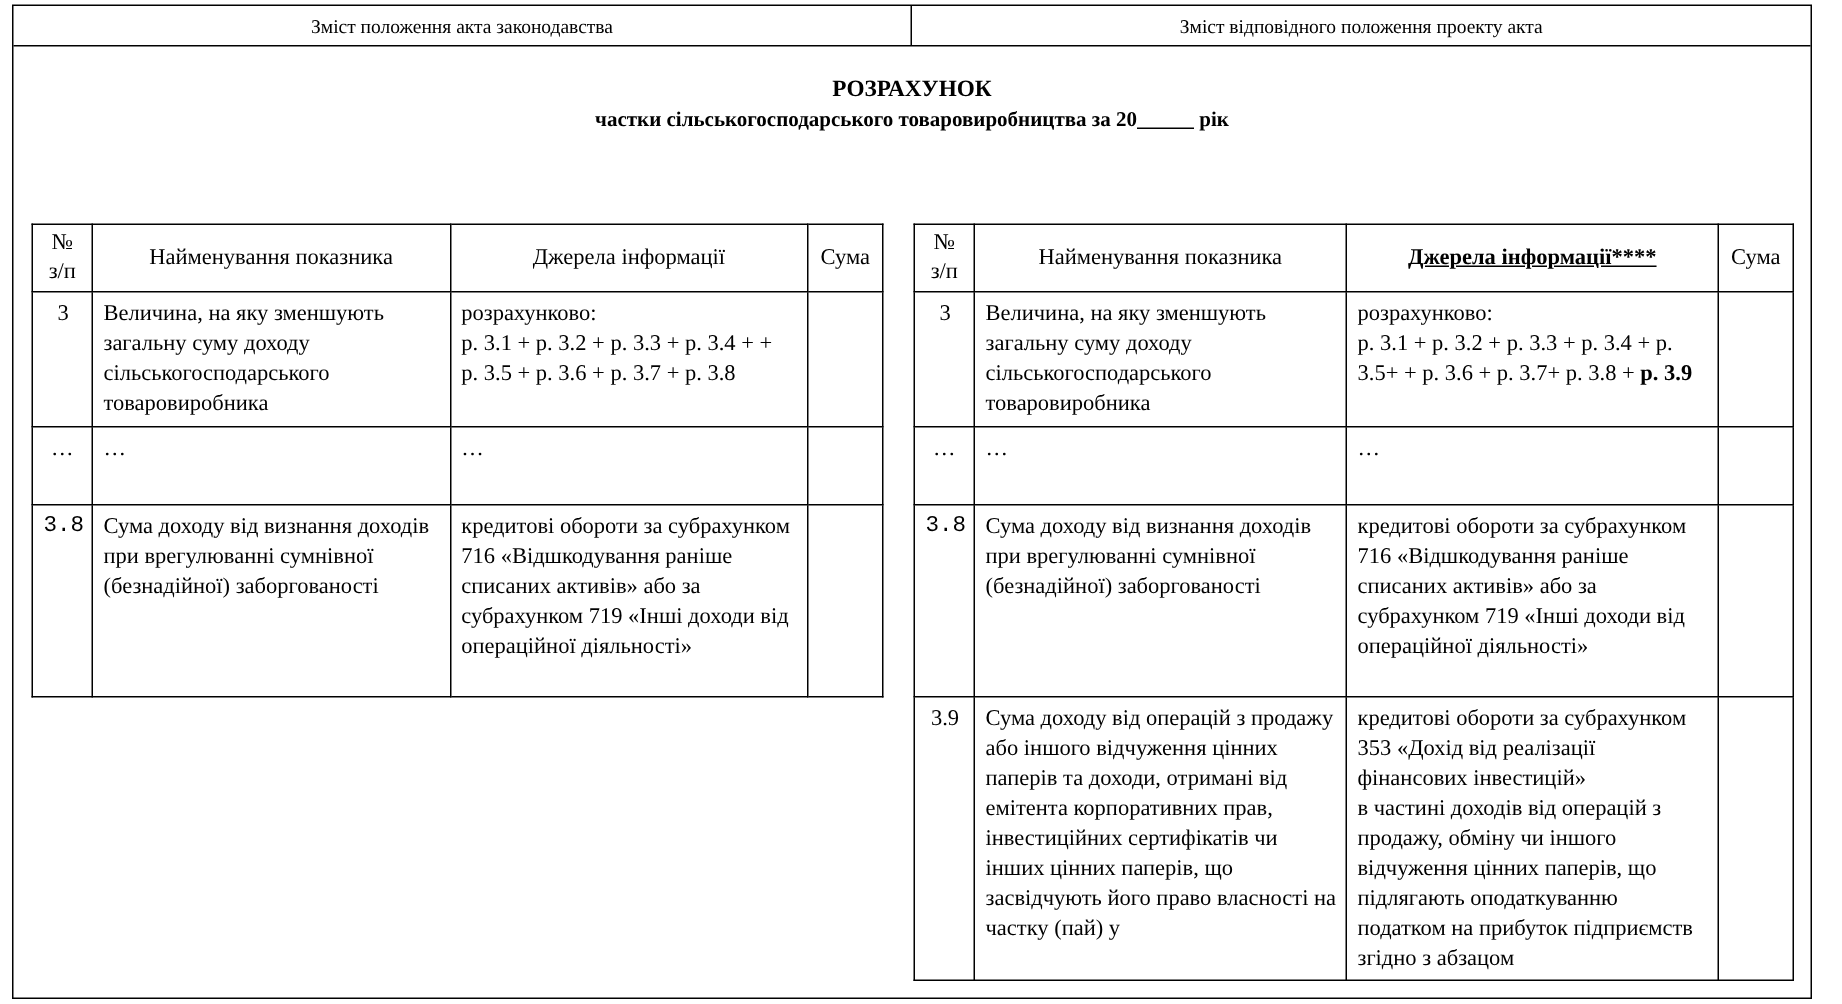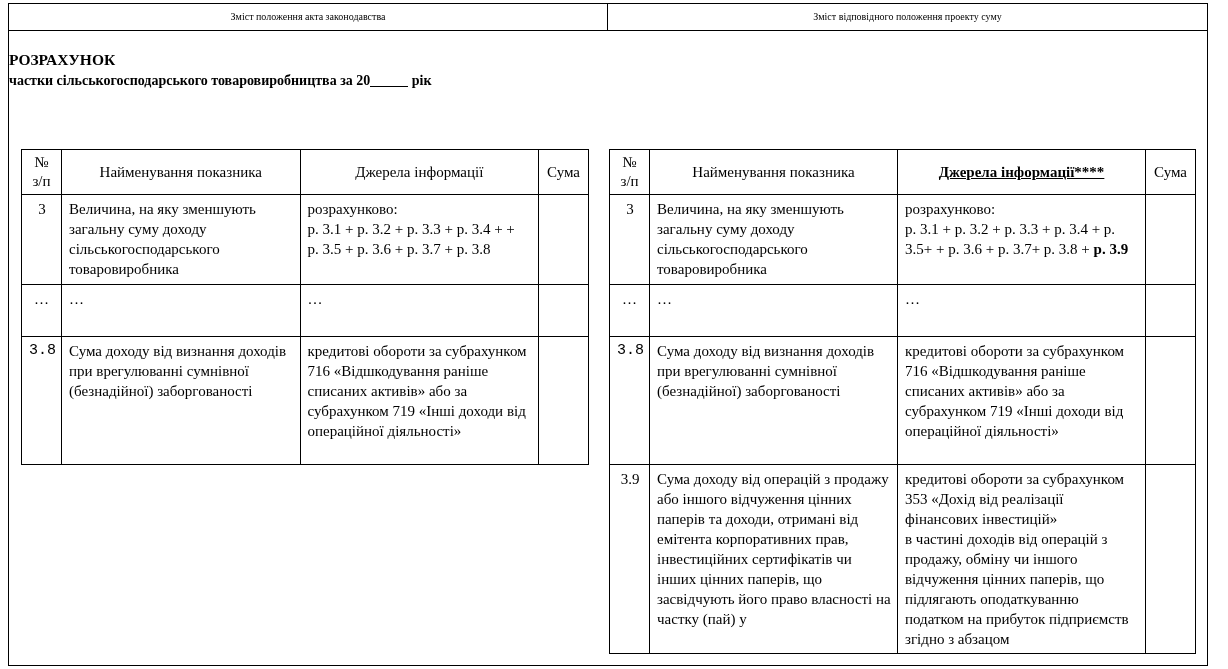--- a/index.html
+++ b/index.html
@@ -39,39 +39,40 @@
     display: flex;
     border-bottom: 1.5px solid #000;
     height: 26px;
     flex: 0 0 auto;
   }
   .outer-head-cell {
     flex: 1 1 50%;
     display: flex;
     align-items: center;
     justify-content: center;
-    font-size: 10px;
+    font-size: 13px;
     line-height: 1;
     box-sizing: border-box;
   }
   .outer-head-cell.left {
     border-right: 1.5px solid #000;
   }
 
   .outer-body {
     flex: 1 1 auto;
     position: relative;
   }
 
   
   .doc-title {
     position: absolute;
     left: 0;
     right: 0;
     top: 18px;
+    text-align: center;
     font-weight: bold;
     font-size: 15.5px;
     line-height: 21px;
   }
   .doc-title .line2 {
     font-size: 14px;
   }
   .underline-blank {
     display: inline-block;
     width: 38px;
@@ -140,21 +141,21 @@
   .cell-tall-5 { height: 196px; }
 </style>
 </head>
 <body>
 
 <div class="page">
   <div class="outer">
 
     <div class="outer-head">
       <div class="outer-head-cell left">Зміст положення акта законодавства</div>
-      <div class="outer-head-cell right">Зміст відповідного положення проекту суму</div>
+      <div class="outer-head-cell right">Зміст відповідного положення проекту акта</div>
     </div>
 
     <div class="outer-body">
 
       <div class="doc-title">
         <div>РОЗРАХУНОК</div>
         <div class="line2"><span>частки сільськогосподарського товаровиробництва за 20</span><span class="underline-blank"></span> <span>рік</span></div>
       </div>
 
       <div class="tables-wrap">

